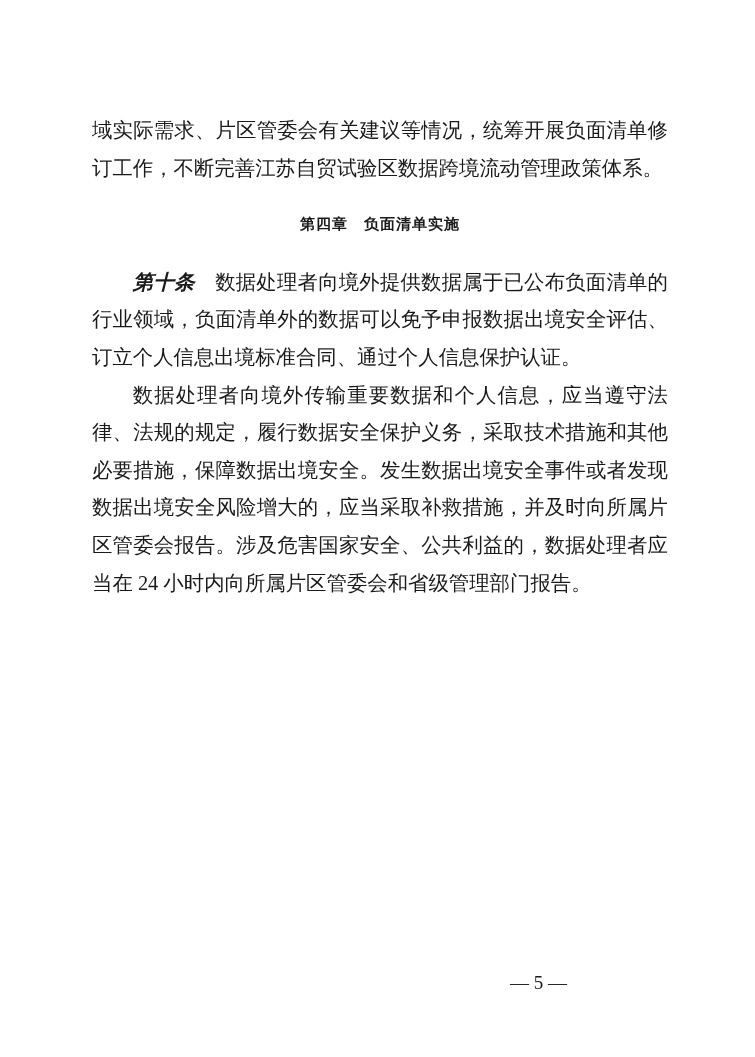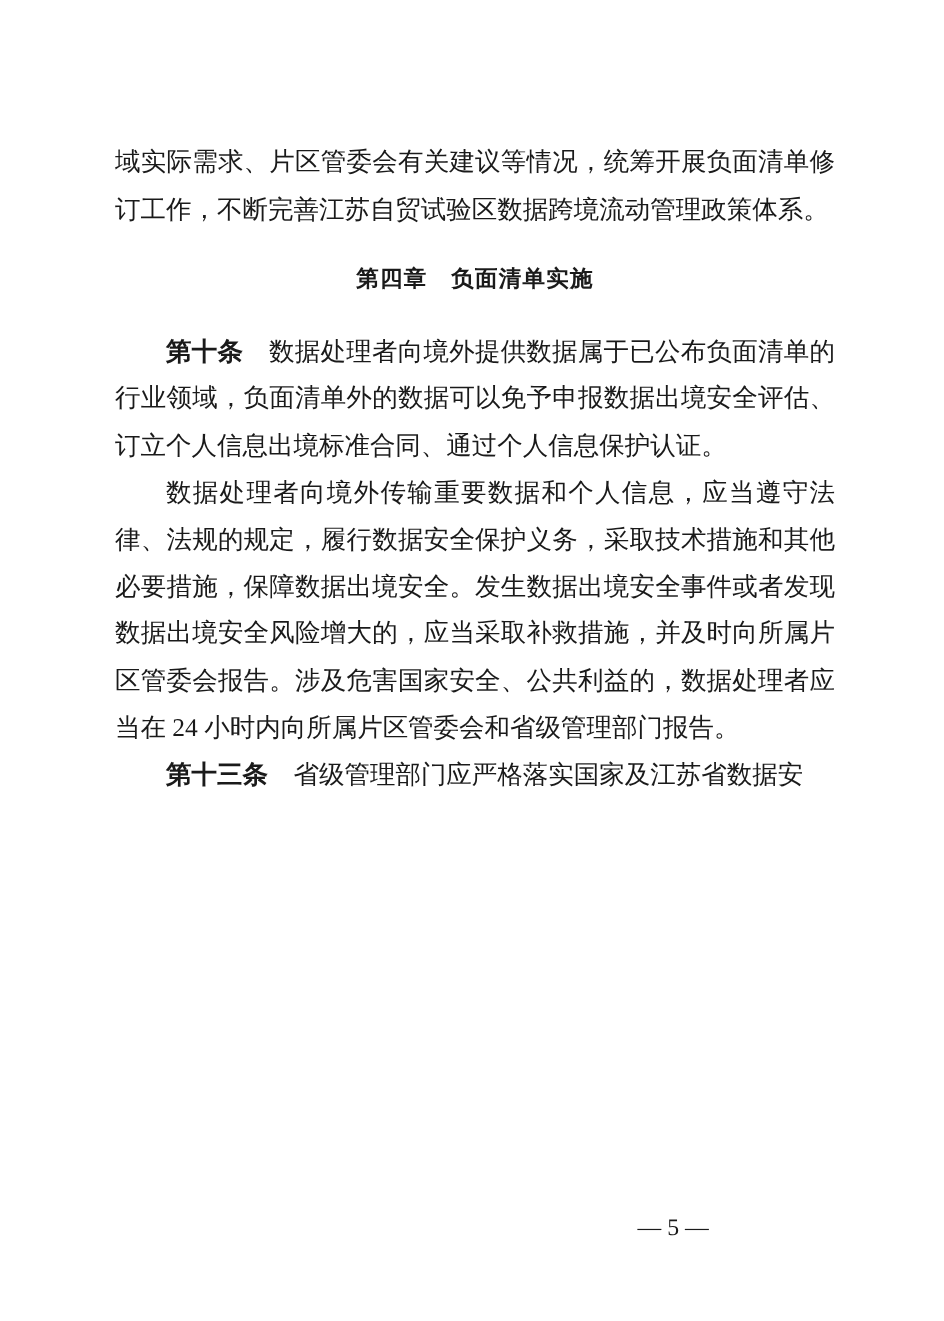--- a/index.html
+++ b/index.html
@@ -30,28 +30,29 @@
     padding: 0;
   }
   p.indent {
     text-indent: 2em;
   }
   .chapter-heading {
     text-align: center;
     text-indent: 0;
     font-family: "Liberation Sans", "DejaVu Sans", sans-serif;
     font-weight: bold;
-    font-size: 18px;
+    font-size: 15px;
     letter-spacing: 1px;
     margin: 18px 0 21px 0 !important;
     line-height: 37.6px;
   }
   .lead {
     font-family: "Liberation Sans", "DejaVu Sans", sans-serif;
     font-weight: bold;
+    font-style: italic;
   }
   .page-footer {
     position: absolute;
     top: 970px;
     right: 103px;
     font-size: 19px;
     line-height: 26px;
     color: #1a1a1a;
     font-family: "Liberation Serif", "DejaVu Serif", serif;
   }
@@ -66,19 +67,18 @@
     <p>域实际需求、片区管委会有关建议等情况，统筹开展负面清单修订工作，不断完善江苏自贸试验区数据跨境流动管理政策体系。</p>
 
     <p class="chapter-heading">第四章　负面清单实施</p>
 
     <p class="indent"><span class="lead">第十条　</span><span>数据处理者向境外提供数据属于已公布负面清单的行业领域，负面清单外的数据可以免予申报数据出境安全评估、订立个人信息出境标准合同、通过个人信息保护认证。</span></p>
 
 
 
     <p class="indent"><span>数据处理者向境外传输重要数据和个人信息，应当遵守法律、法规的规定，履行数据安全保护义务，采取技术措施和其他必要措施，保障数据出境安全。发生数据出境安全事件或者发现数据出境安全风险增大的，应当采取补救措施，并及时向所属片区管委会报告。涉及危害国家安全、公共利益的，数据处理者应当在 24 小时内向所属片区管委会和省级管理部门报告。</span></p>
 
-    <p class="indent"><span class="lead">第十三条　</span><span>省级管理部门应严格落实国家及江苏省数据安</span></p>
 
   </div>
 
   <div class="page-footer">— 5 —</div>
 
 </div>
 
 </body></html>

